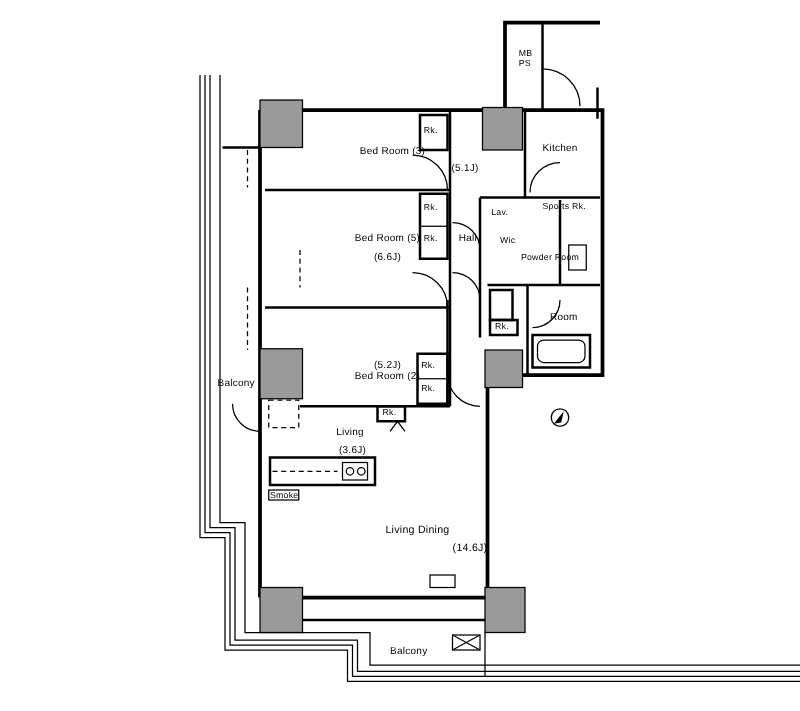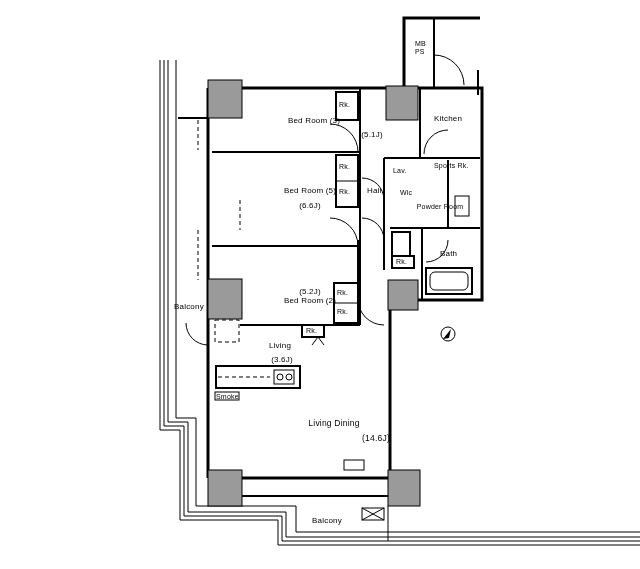--- a/index.html
+++ b/index.html
@@ -141,21 +141,21 @@
 <div class="lbl center" style="left:260px; top:355px;">(3.6J)</div>
 
 <div class="lbl center md" style="left:312px; top:418px;">Living Dining</div>
 <div class="lbl center md" style="left:310px; top:433px;margin-left:44px;">(14.6J)</div>
 
 <div class="lbl" style="left:434px; top:114px;">Kitchen</div>
 <div class="lbl" style="left:367px; top:186px;">Hall</div>
 <div class="lbl sm center" style="left:418px; top:203px;">
   <span>Powder Room</span>
 </div>
-<div class="lbl" style="left:440px; top:249px;">Bath</div>
+<div class="lbl" style="left:440px; top:249px;">Room</div>
 <div class="lbl sm" style="left:393px; top:167px;">Lav.</div>
 <div class="lbl sm" style="left:434px; top:162px;">Sports Rk.</div>
 
 <div class="lbl" style="left:174px; top:302px;">Balcony</div>
 <div class="lbl center" style="left:305px; top:516px;">Balcony</div>
 
 <div class="lbl sm" style="left:339px; top:101px;">Rk.</div>
 <div class="lbl sm" style="left:339px; top:163px;">Rk.</div>
 <div class="lbl sm" style="left:339px; top:188px;">Rk.</div>
 <div class="lbl sm" style="left:337px; top:289px;">Rk.</div>

